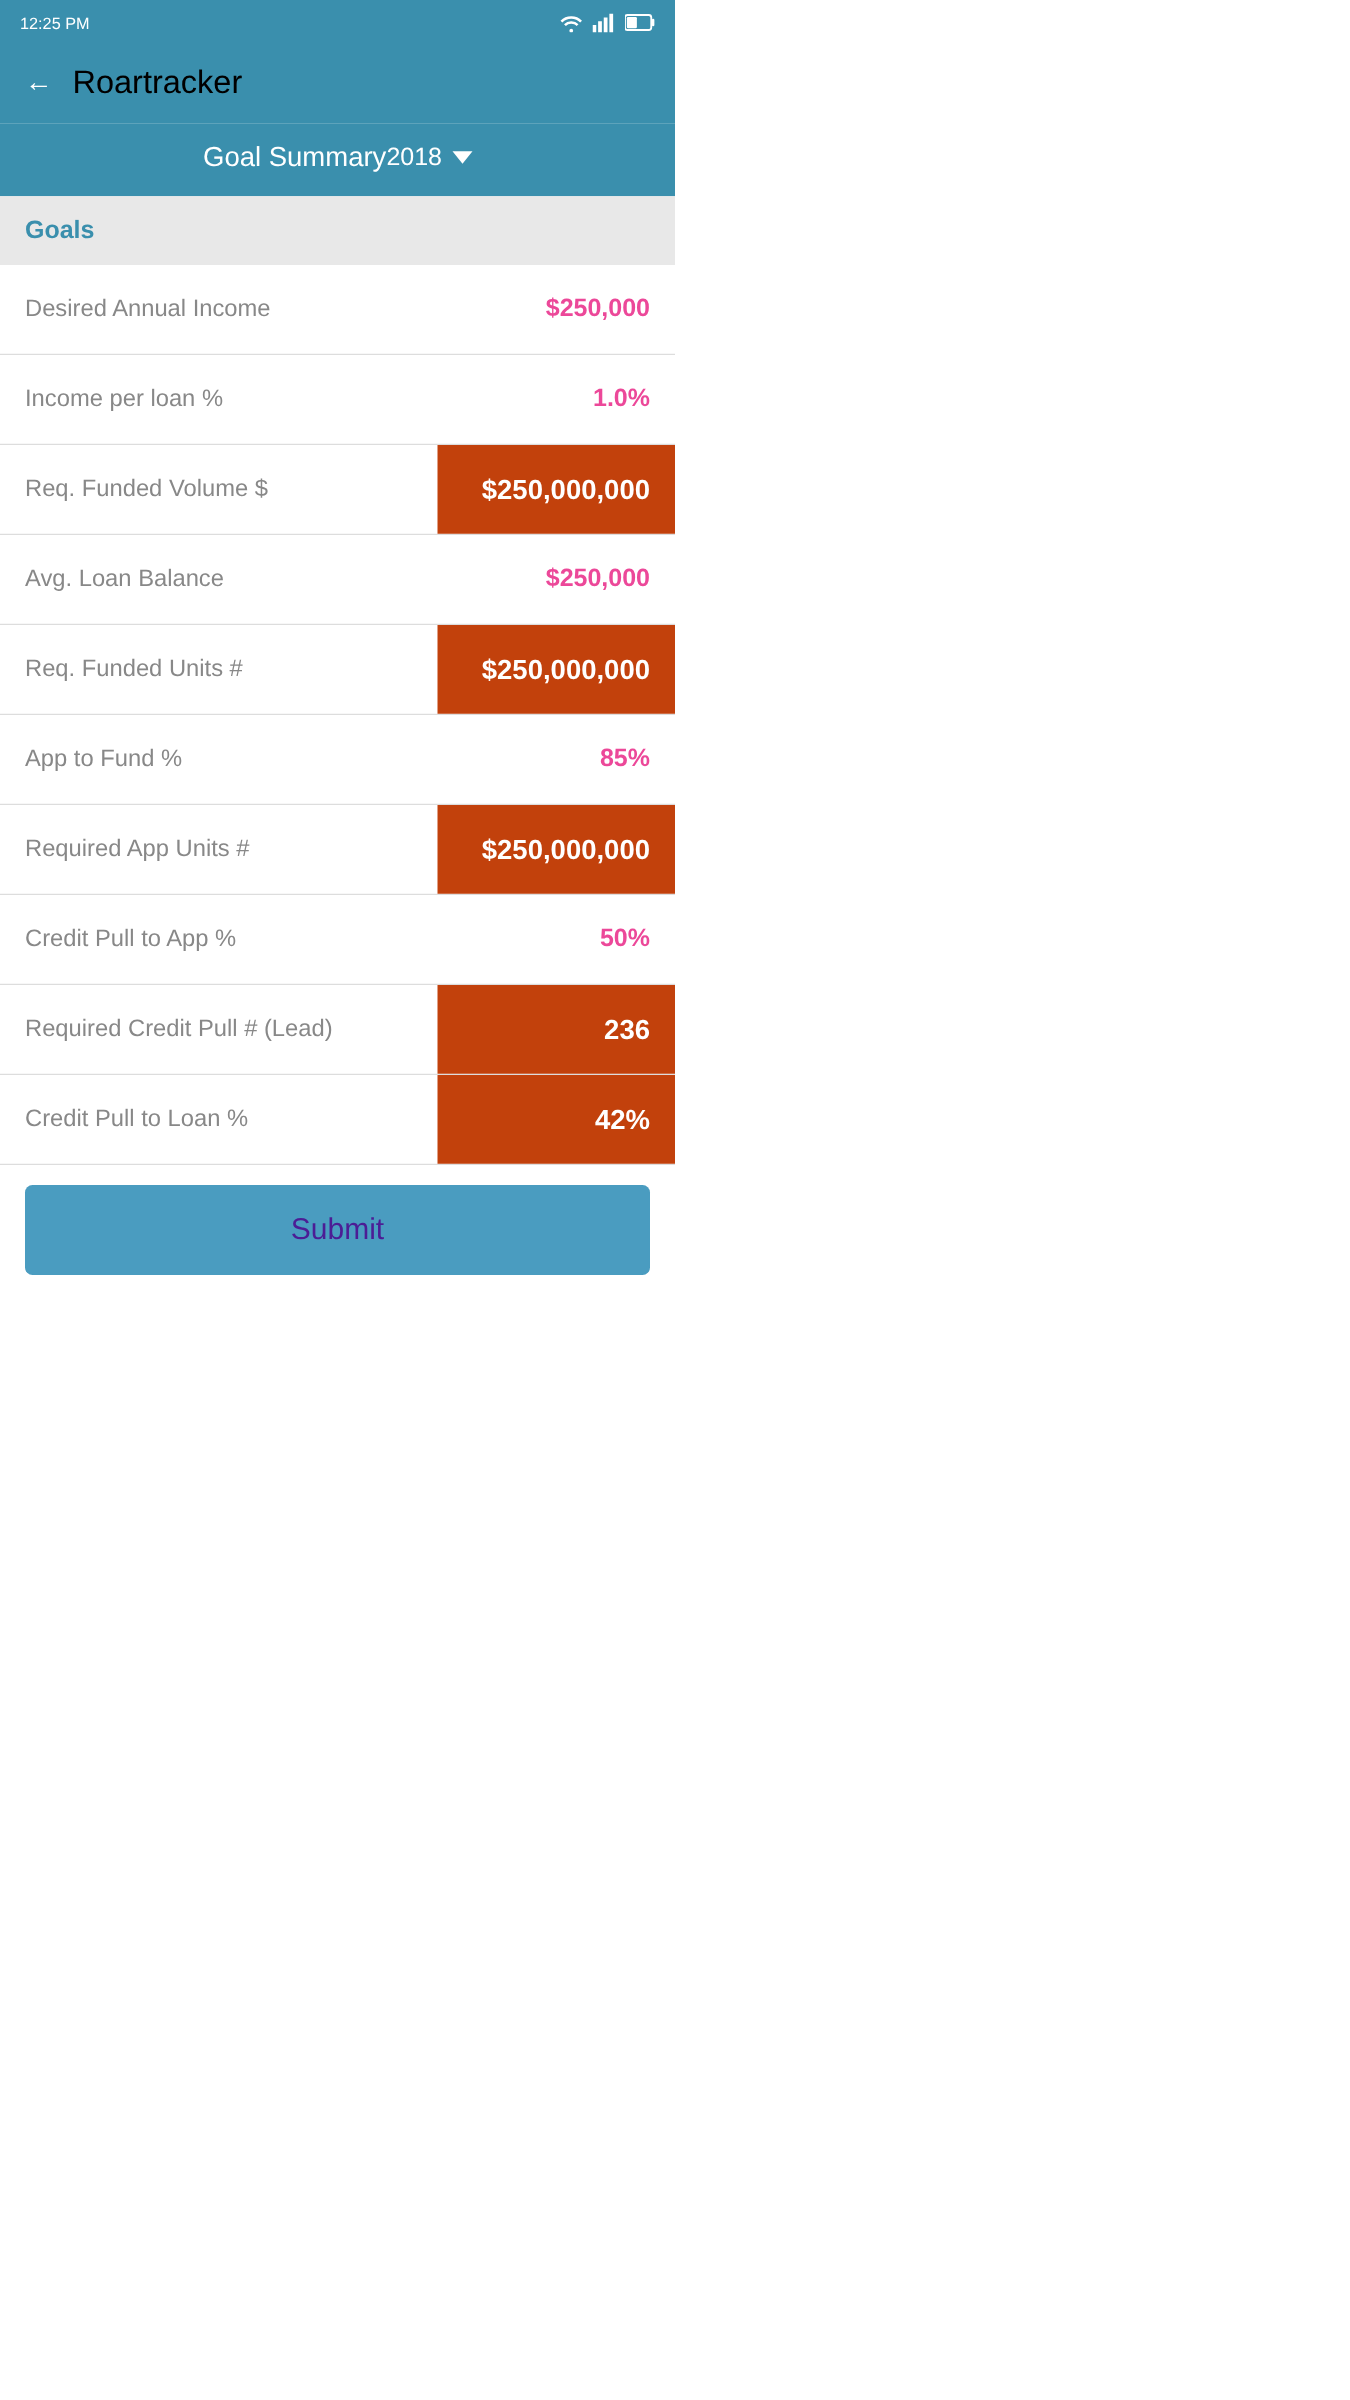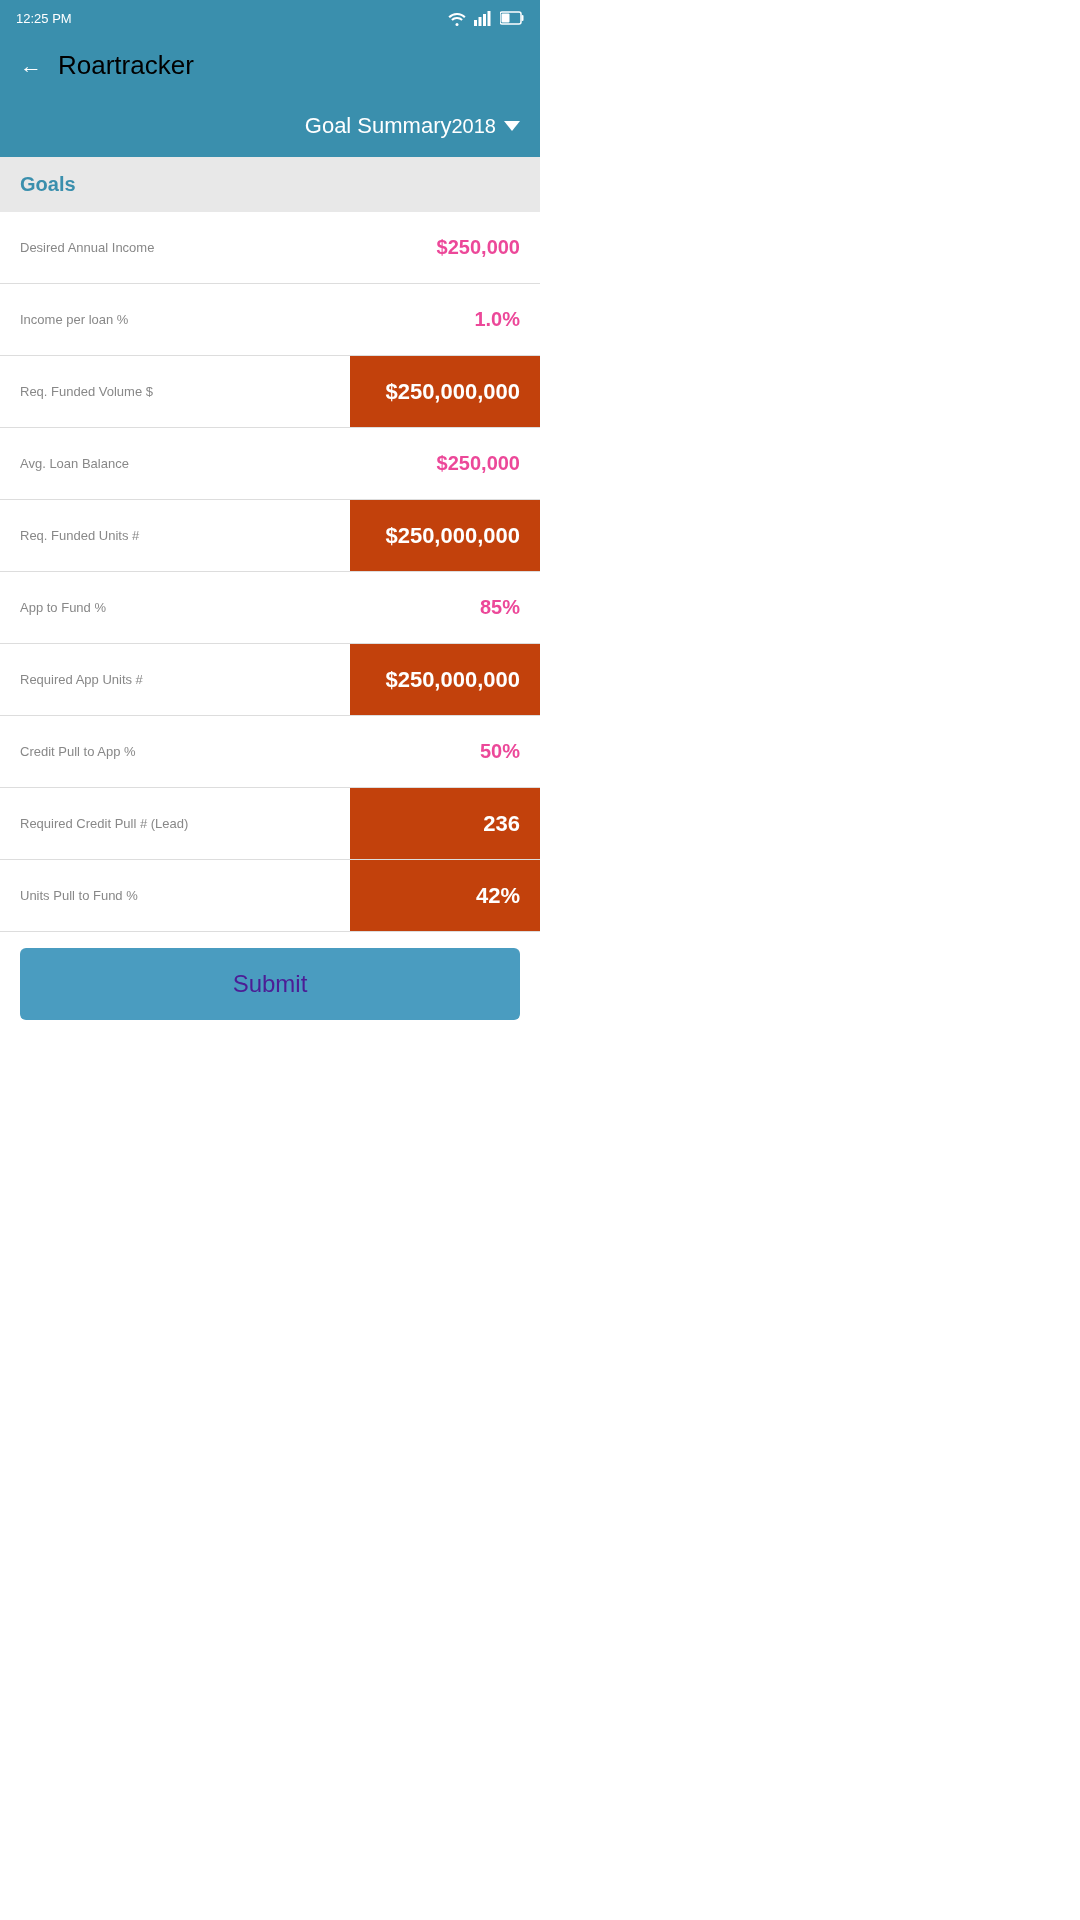--- a/index.html
+++ b/index.html
@@ -49,21 +49,21 @@
       font-weight: 500;
       color: #000000;
     }
 
     
     .goal-summary-bar {
       background: #3a8fad;
       color: #fff;
       padding: 14px 20px 18px 20px;
       display: flex;
-      justify-content: flex-end;
+      justify-content: center;
       align-items: center;
     }
     .goal-summary-label {
       font-size: 22px;
       font-weight: 400;
     }
     .year-selector {
       display: flex;
       align-items: center;
       gap: 8px;
@@ -96,21 +96,21 @@
     }
     .table-row {
       display: flex;
       align-items: stretch;
       border-bottom: 1px solid #ddd;
       min-height: 72px;
     }
     .row-label {
       flex: 1;
       padding: 18px 20px;
-      font-size: 13px;
+      font-size: 19px;
       color: #888;
       display: flex;
       align-items: center;
     }
     .row-value {
       padding: 18px 20px;
       font-size: 20px;
       font-weight: 600;
       color: #ec4899;
       display: flex;
@@ -219,20 +219,20 @@
     </div>
     <div class="table-row">
       <div class="row-label">Credit Pull to App %</div>
       <div class="row-value">50%</div>
     </div>
     <div class="table-row">
       <div class="row-label">Required Credit Pull # (Lead)</div>
       <div class="row-value highlighted">236</div>
     </div>
     <div class="table-row">
-      <div class="row-label">Units Pull to Fund %</div>
+      <div class="row-label">Credit Pull to Loan %</div>
       <div class="row-value highlighted">42%</div>
     </div>
   </div>
 
 <div class="submit-container">
   <button class="submit-btn">Submit</button>
 </div>
 
 </body></html>

